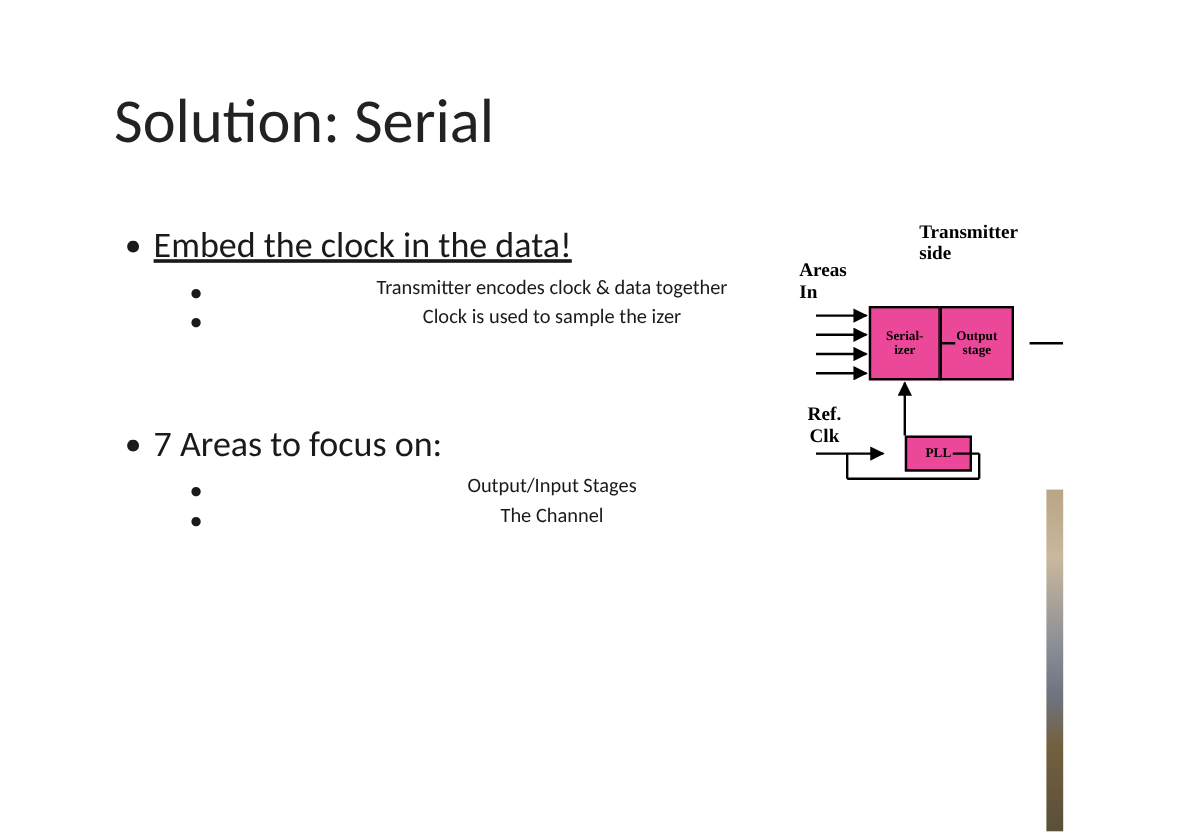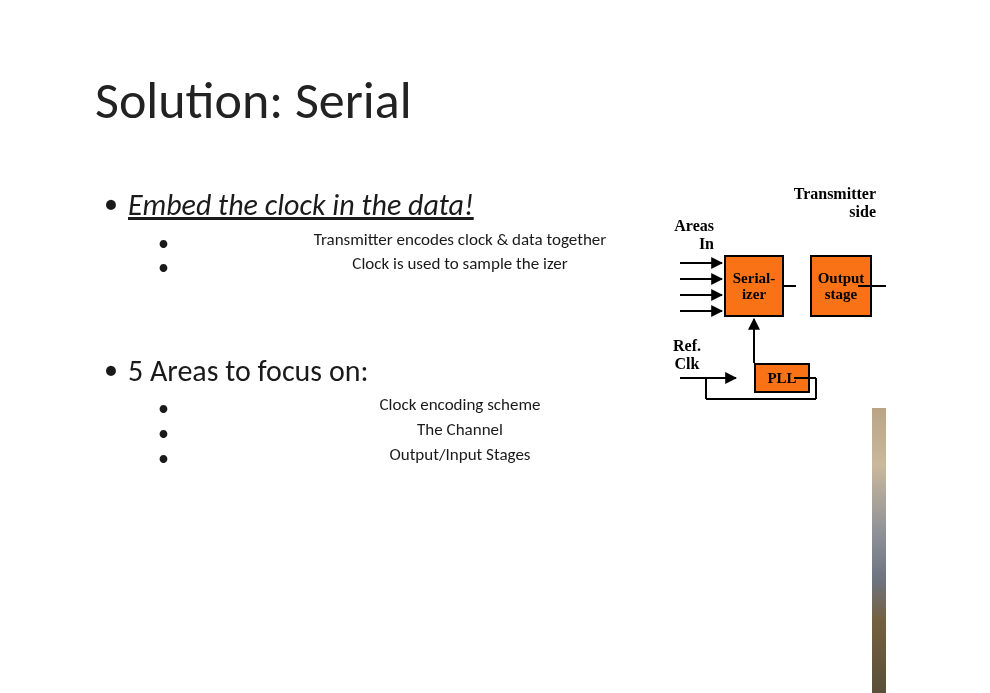--- a/index.html
+++ b/index.html
@@ -66,52 +66,51 @@
   }
   ul.inner > li::before {
     content: "•";
     position: absolute;
     left: 2px;
     top: 0;
     font-size: 22px;
   }
   .emph {
     text-decoration: underline;
-    font-style: italic;
   }
   .gap {
     height: 70px;
   }
 
   
   .diagram {
     position: absolute;
     right: 0;
     top: 185px;
     width: 220px;
     height: 230px;
     font-family: "Times New Roman", Times, serif;
     font-weight: 700;
     color: #000;
   }
   .diagram .lbl {
     position: absolute;
     font-size: 16px;
-    text-align: right;
+    text-align: left;
     line-height: 1.1;
   }
   .diagram .box {
     position: absolute;
     border: 2px solid #000;
-    background: #f97316;
+    background: #ec4899;
     display: flex;
     align-items: center;
     justify-content: center;
     text-align: center;
-    font-size: 15px;
+    font-size: 11px;
     line-height: 1.1;
     padding: 12px;
     box-sizing: border-box;
   }
   .diagram svg {
     position: absolute;
     left: 0;
     top: 0;
   }
 
@@ -140,37 +139,36 @@
           <li>Transmitter encodes clock &amp; data together</li>
           <li>Clock is used to sample the izer</li>
         </ul>
       </li>
     </ul>
 
     <div class="gap"></div>
 
     <ul class="outer">
       <li>
-        <span>5 Areas to focus on:</span>
+        <span>7 Areas to focus on:</span>
         <ul class="inner">
-          <li>Clock encoding scheme</li>
+          <li>Output/Input Stages</li>
           <li>The Channel</li>
-          <li>Output/Input Stages</li>
         </ul>
       </li>
     </ul>
   </div>
 
   <div class="diagram">
     <div class="lbl" style="left:100px; top:0; width:110px;">Transmitter side</div>
     <div class="lbl" style="left:0; top:32px; width:48px;">Areas In</div>
     <div class="lbl" style="left:0; top:152px; width:42px; text-align:center;">Ref. Clk</div>
 
     <div class="box" style="left:58px; top:70px; width:60px; height:62px;">Serial- izer</div>
-    <div class="box" style="left:144px; top:70px; width:62px; height:62px;">Output stage</div>
+    <div class="box" style="left:117px; top:70px; width:62px; height:62px;">Output stage</div>
     <div class="box" style="left:88px; top:178px; width:56px; height:30px;">PLL</div>
 
     <svg width="220" height="230">
       <defs>
         <marker id="ah" viewBox="0 0 10 10" refX="9" refY="5" markerWidth="6" markerHeight="6" orient="auto-start-reverse">
           <path d="M 0 0 L 10 5 L 0 10 z" fill="#000"></path>
         </marker>
       </defs>
 
       <line x1="14" y1="78" x2="56" y2="78" stroke="#000" stroke-width="2" marker-end="url(#ah)"></line>

